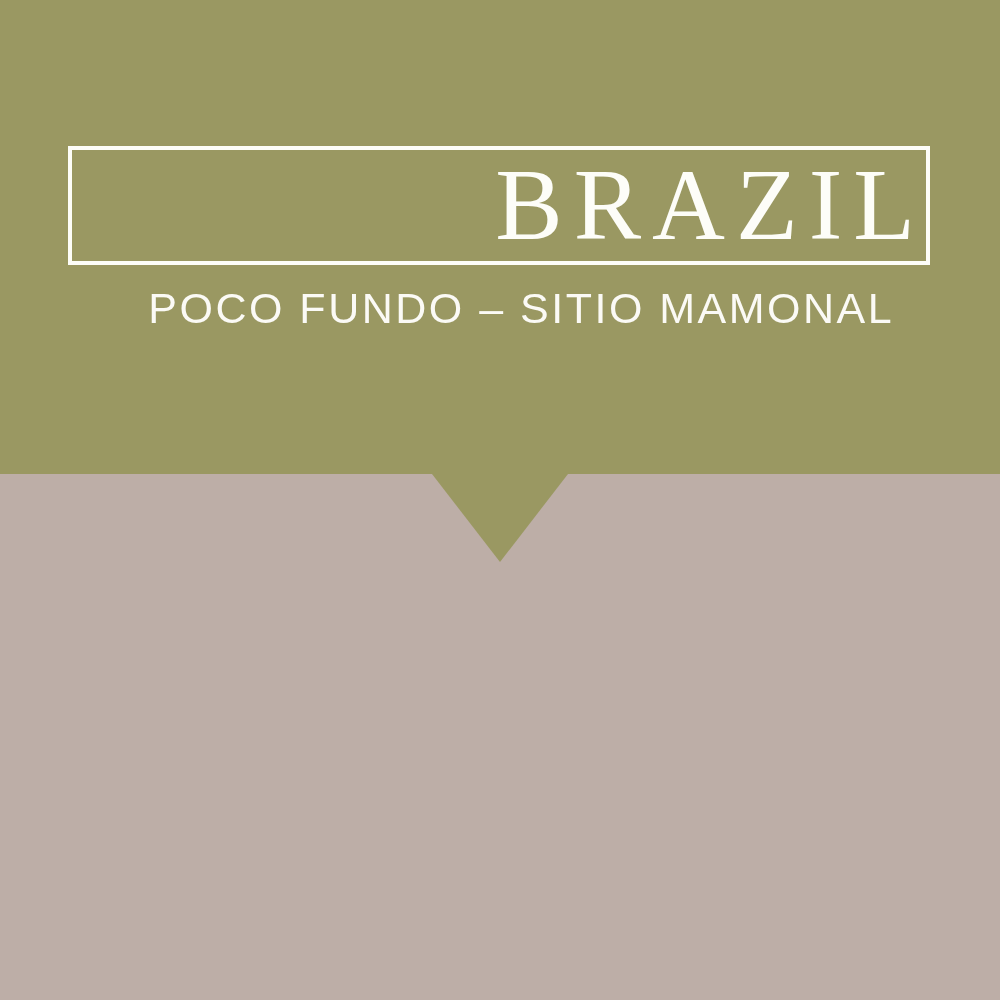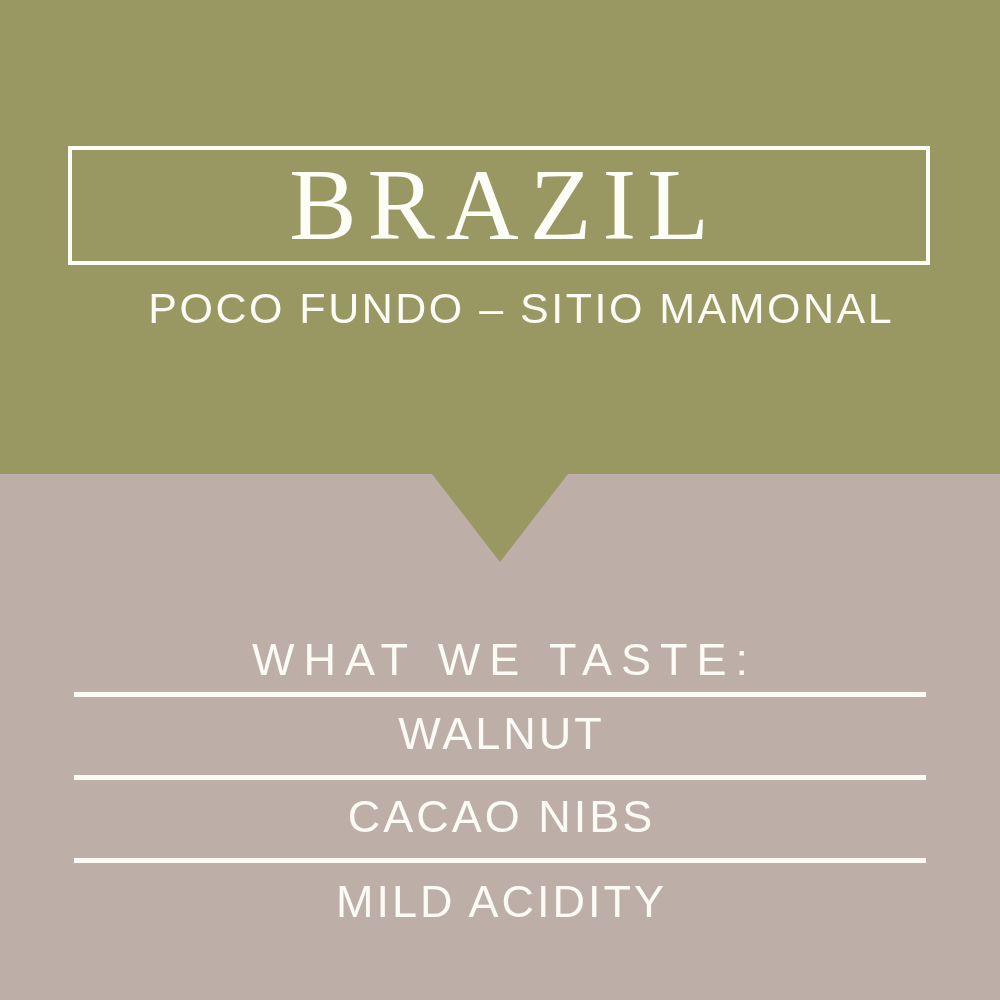--- a/index.html
+++ b/index.html
@@ -46,21 +46,21 @@
   .title-frame {
     position: absolute;
     left: 68px;
     top: 146px;
     width: 862px;
     height: 119px;
     border: 4px solid #fdfdf8;
     box-sizing: border-box;
     display: flex;
     align-items: center;
-    justify-content: center;
+    justify-content: flex-end;
   }
   .title-text {
     font-family: "Liberation Serif", "DejaVu Serif", serif;
     font-size: 101px;
     line-height: 1;
     color: #fdfdf8;
     letter-spacing: 11px;
     text-indent: 11px;
     font-weight: 400;
     white-space: nowrap;
@@ -129,28 +129,14 @@
   <div class="band-bottom"></div>
   <div class="band-top"></div>
   <div class="band-notch"></div>
 
   <div class="title-frame">
     <div class="title-text">BRAZIL</div>
   </div>
 
   <div class="subtitle">POCO FUNDO – SITIO MAMONAL</div>
 
-  <div class="notes">
-
-    <div class="notes-heading">WHAT WE TASTE:</div>
-
-    <div class="rule"></div>
-    <div class="note-item">WALNUT</div>
-
-    <div class="rule"></div>
-    <div class="note-item">CACAO NIBS</div>
-
-    <div class="rule"></div>
-    <div class="note-item last">MILD ACIDITY</div>
-
-  </div>
 
 </div>
 
 </body></html>

